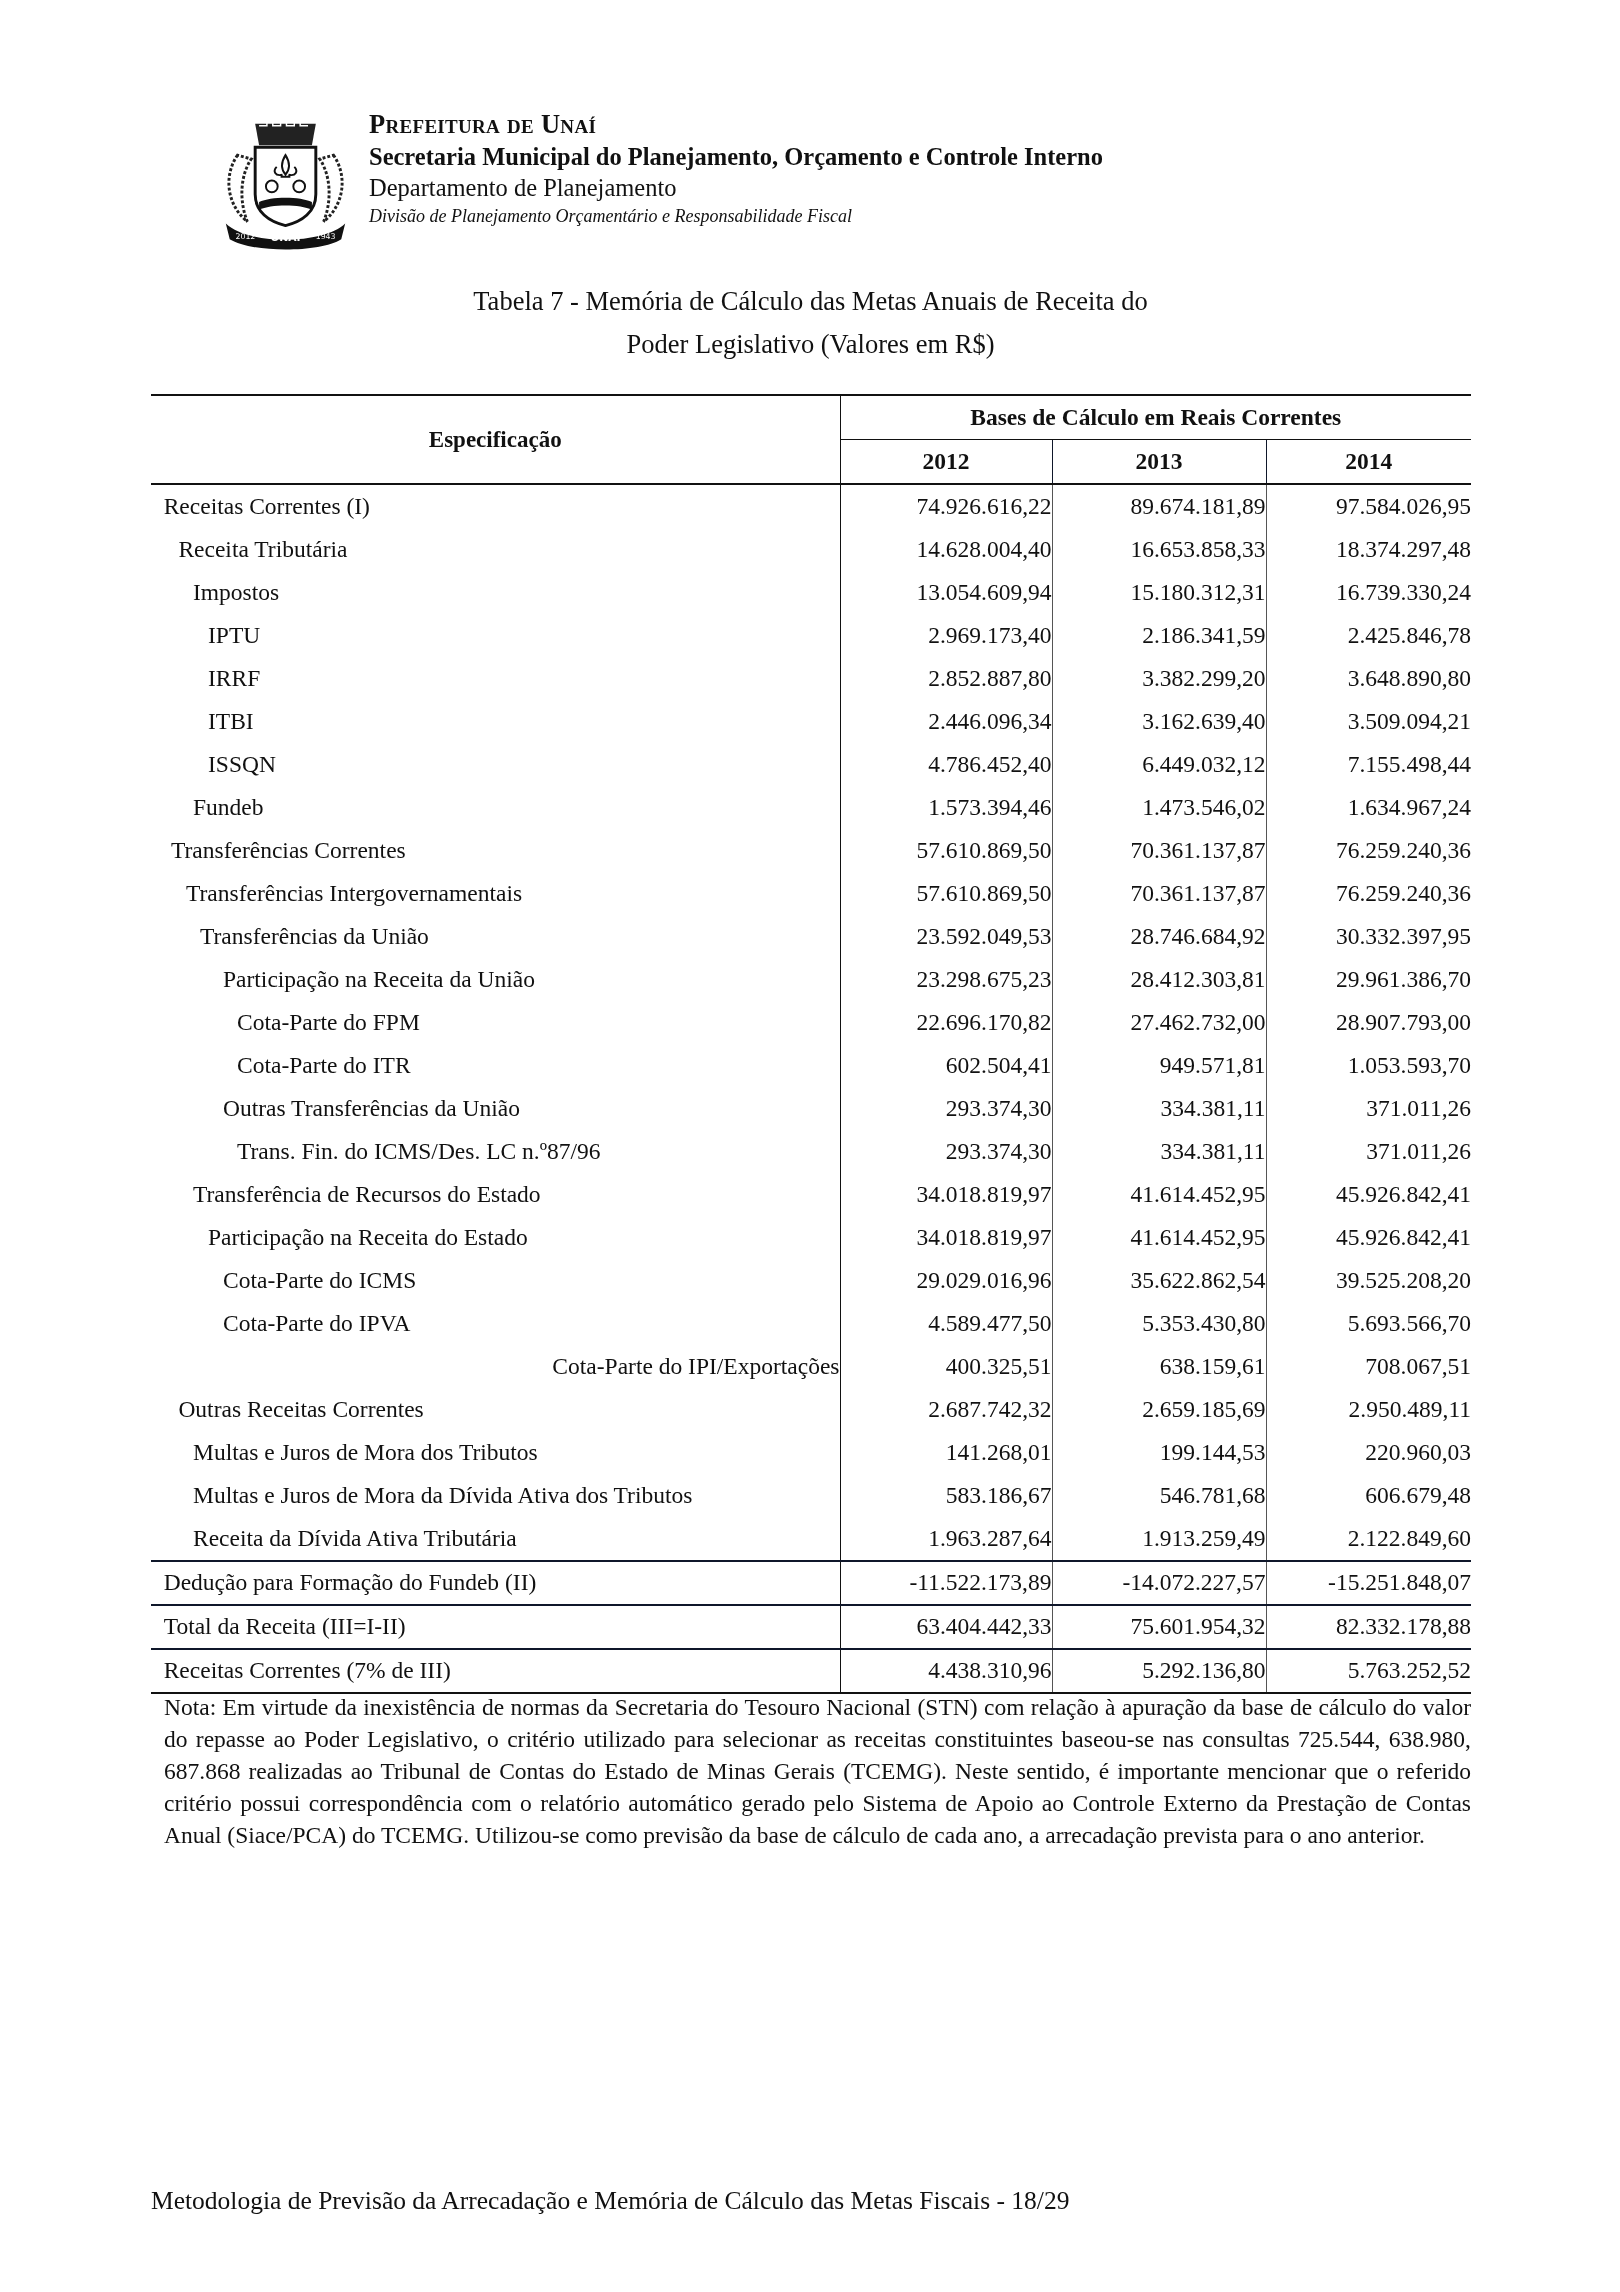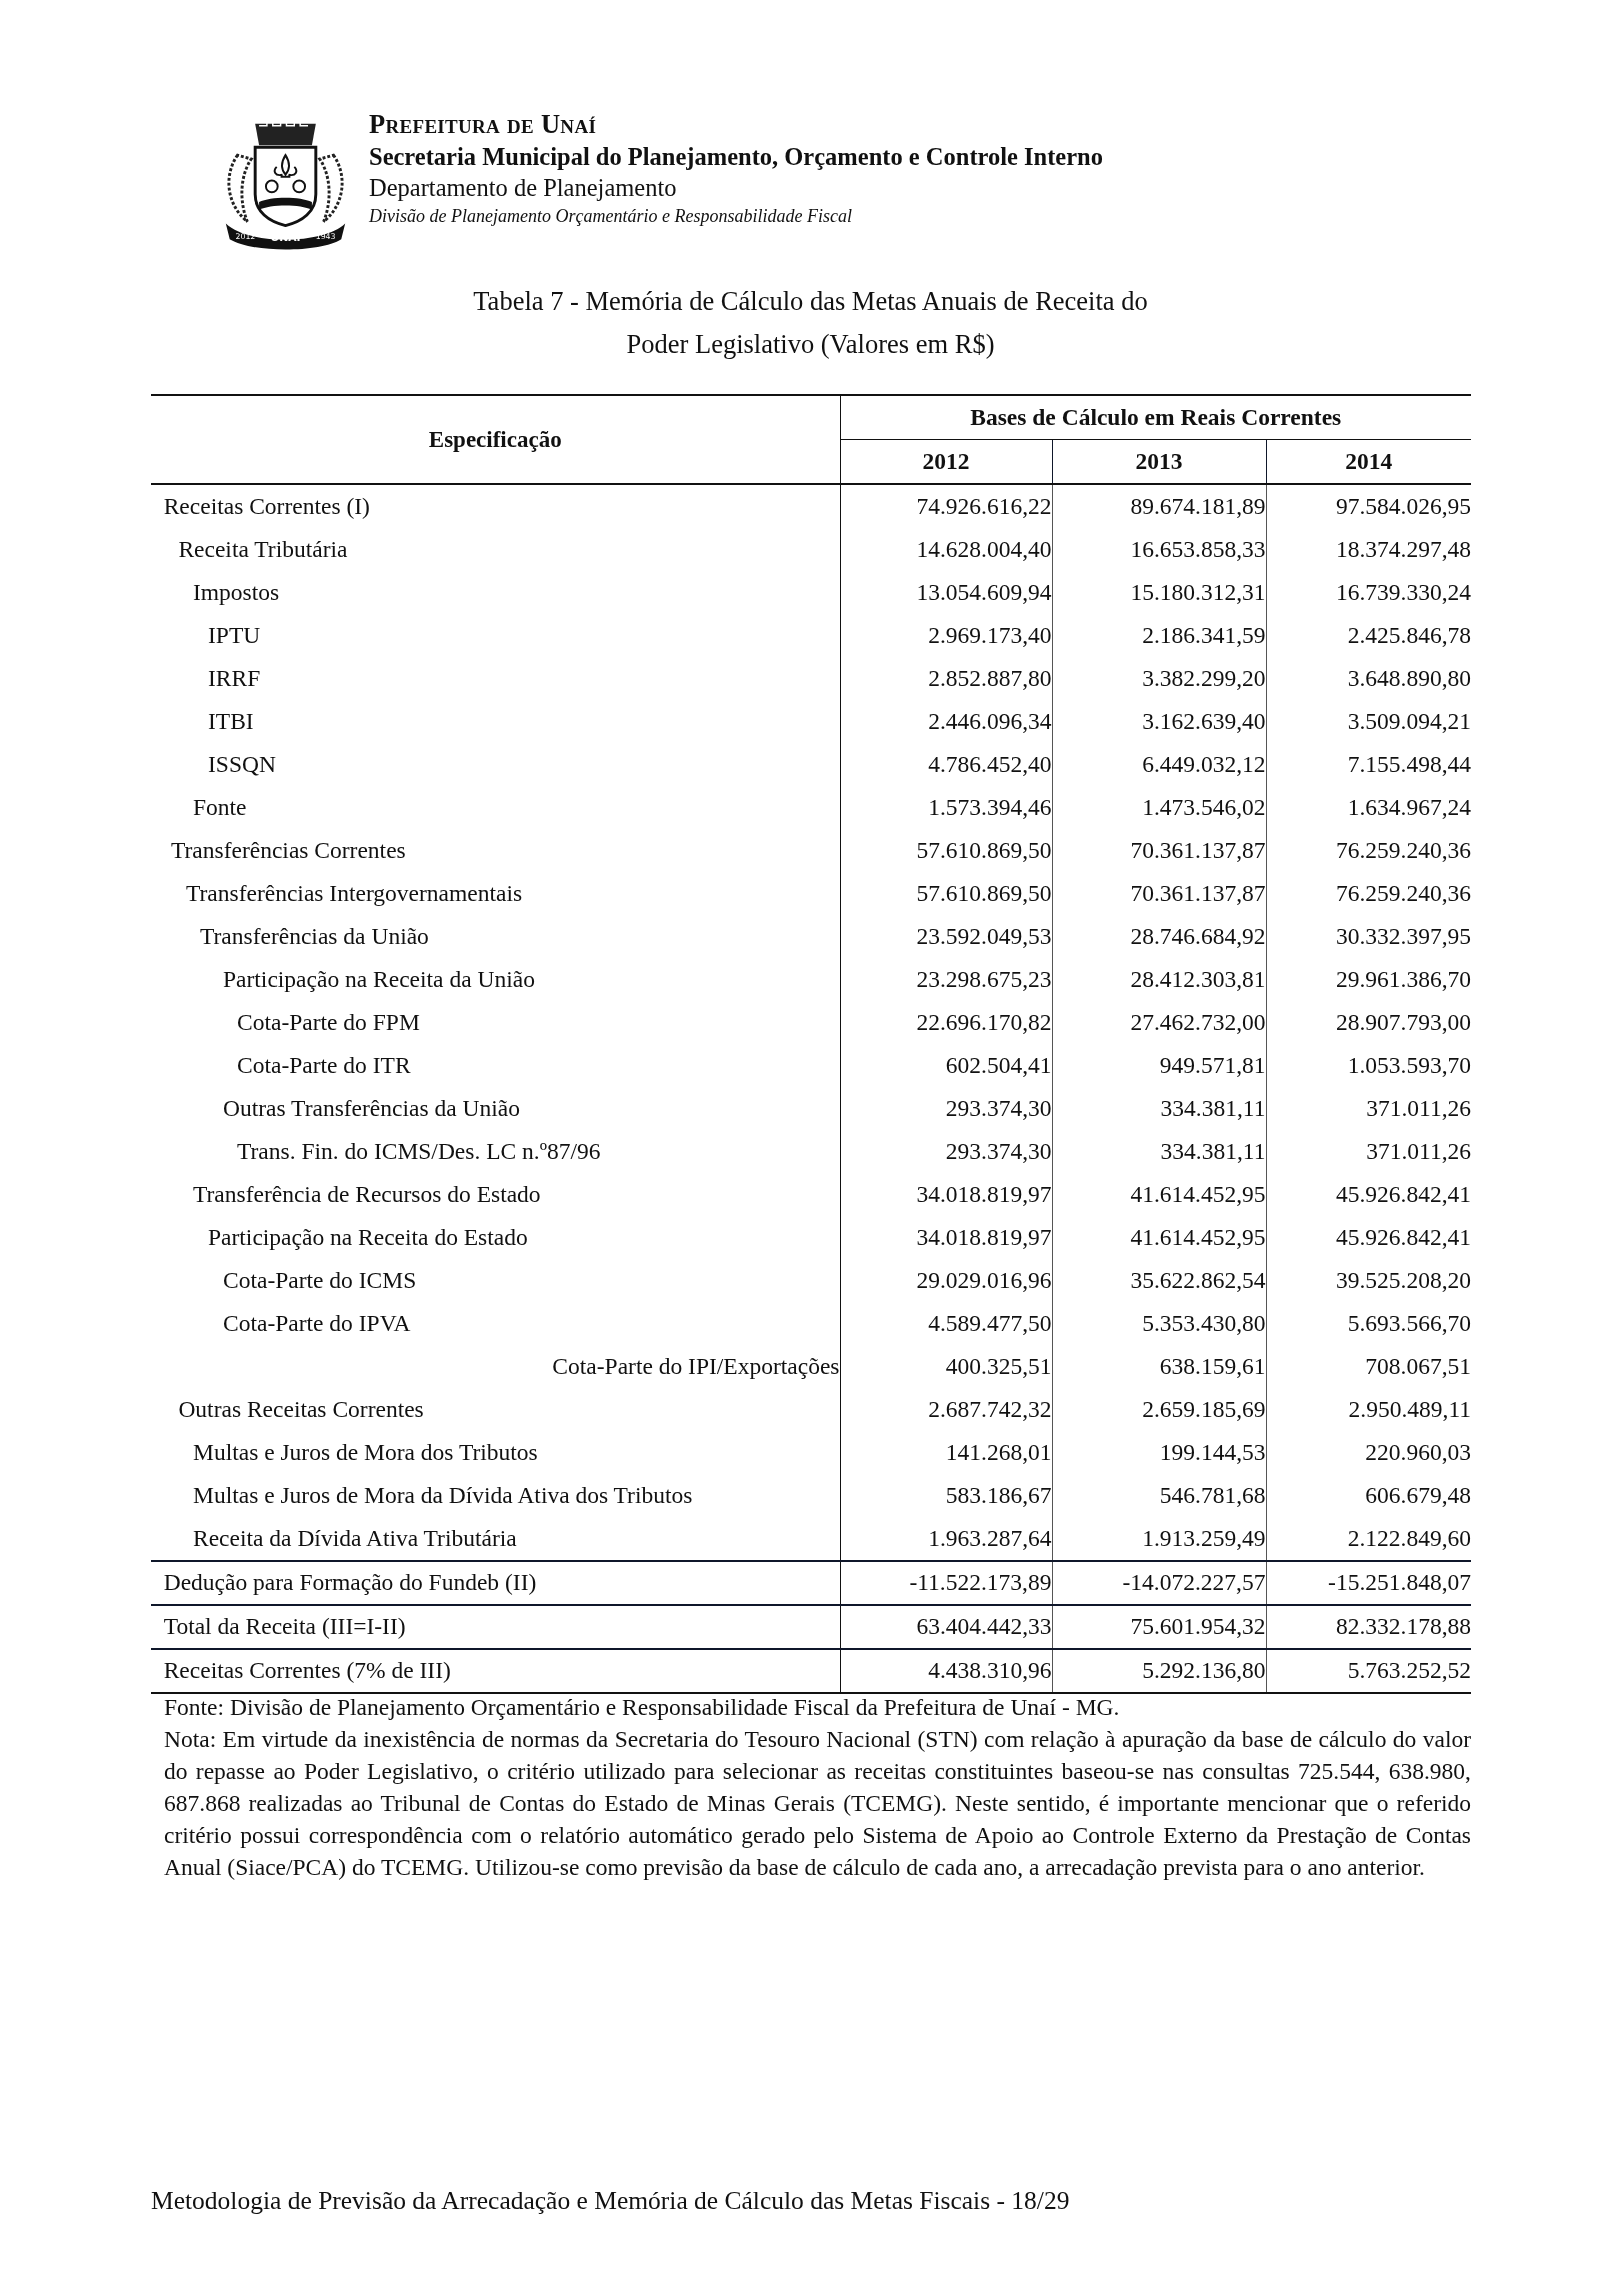--- a/index.html
+++ b/index.html
@@ -137,21 +137,21 @@
         <td class="num">3.162.639,40</td>
         <td class="num">3.509.094,21</td>
       </tr>
       <tr class="row">
         <td class="lbl" style="padding-left: 57px;">ISSQN</td>
         <td class="num">4.786.452,40</td>
         <td class="num">6.449.032,12</td>
         <td class="num">7.155.498,44</td>
       </tr>
       <tr class="row">
-        <td class="lbl" style="padding-left: 42px;">Fonte</td>
+        <td class="lbl" style="padding-left: 42px;">Fundeb</td>
         <td class="num">1.573.394,46</td>
         <td class="num">1.473.546,02</td>
         <td class="num">1.634.967,24</td>
       </tr>
       <tr class="row">
         <td class="lbl" style="padding-left: 20px;">Transferências Correntes</td>
         <td class="num">57.610.869,50</td>
         <td class="num">70.361.137,87</td>
         <td class="num">76.259.240,36</td>
       </tr>
@@ -266,18 +266,17 @@
       <tr class="row sum last">
         <td class="lbl" style="padding-left: 12.7px;">Receitas Correntes (7% de III)</td>
         <td class="num">4.438.310,96</td>
         <td class="num">5.292.136,80</td>
         <td class="num">5.763.252,52</td>
       </tr>
     </tbody>
 </table>
 
 <div class="abs notes">
-  <p>Fonte: Divisão de Planejamento Orçamentário e Responsabilidade Fiscal da Prefeitura de Unaí - MG.</p>
   <p>Nota: Em virtude da inexistência de normas da Secretaria do Tesouro Nacional (STN) com relação à apuração da base de cálculo do valor do repasse ao Poder Legislativo, o critério utilizado para selecionar as receitas constituintes baseou-se nas consultas 725.544, 638.980, 687.868 realizadas ao Tribunal de Contas do Estado de Minas Gerais (TCEMG). Neste sentido, é importante mencionar que o referido critério possui correspondência com o relatório automático gerado pelo Sistema de Apoio ao Controle Externo da Prestação de Contas Anual (Siace/PCA) do TCEMG. Utilizou-se como previsão da base de cálculo de cada ano, a arrecadação prevista para o ano anterior.</p>
 </div>
 
 <div class="abs footer">Metodologia de Previsão da Arrecadação e Memória de Cálculo das Metas Fiscais - 18/29</div>
 
 
 </body></html>

